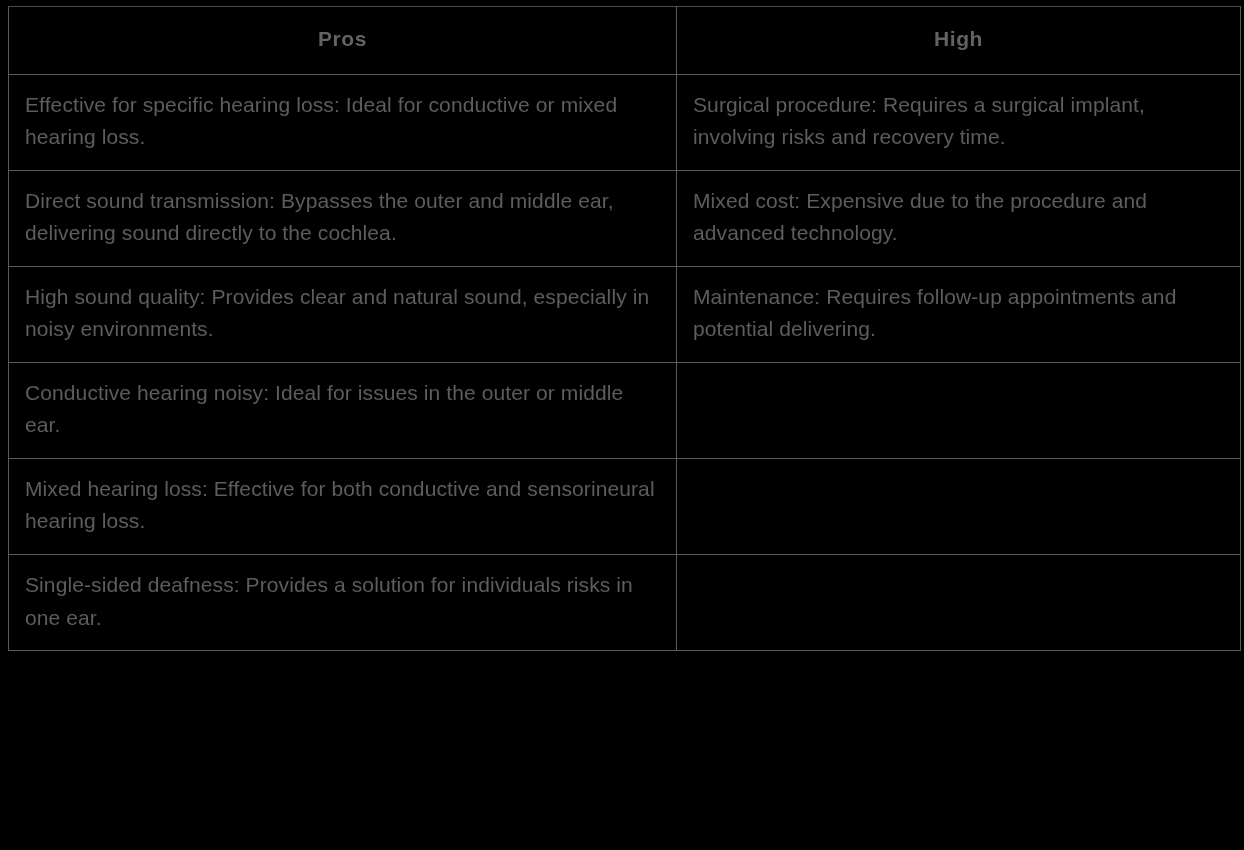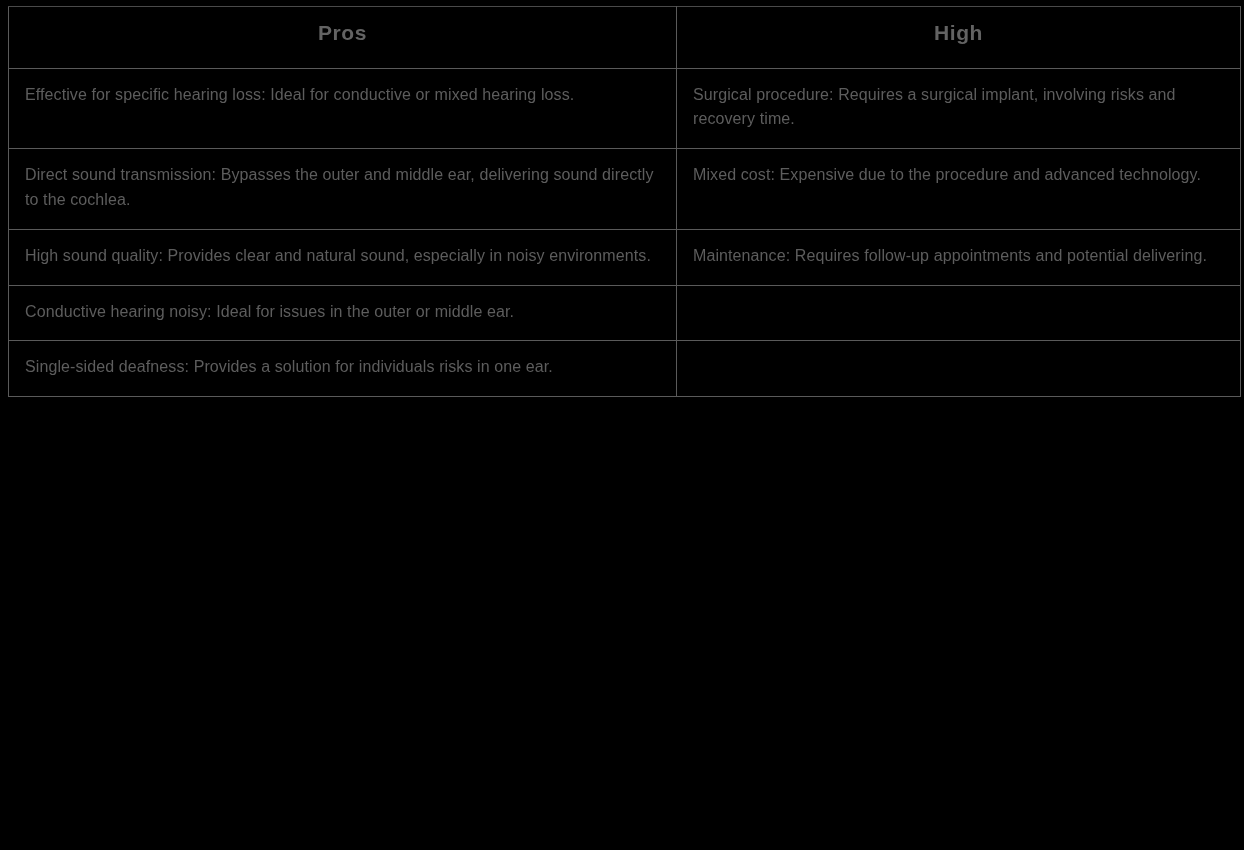--- a/index.html
+++ b/index.html
@@ -28,28 +28,28 @@
   table.pros-cons col.col-pros { width: 668px; }
   table.pros-cons col.col-cons { width: 564px; }
 
   table.pros-cons th,
   table.pros-cons td {
     border: 1px solid #5a5a5a;
     vertical-align: top;
     text-align: left;
     padding: 14px 16px 16px 16px;
     color: #5d5d5d;
-    font-size: 16px;
+    font-size: 21px;
     line-height: 1.55;
     background: #000000;
     letter-spacing: 0.1px;
   }
   table.pros-cons th {
     text-align: center;
-    padding: 10px 10px 18px 10px;
+    padding: 16px 10px 18px 10px;
     font-size: 21px;
     font-weight: bold;
     color: #636363;
     letter-spacing: 0.6px;
   }
   table.pros-cons tr.header-row th {
     border-top: 1px solid #4a4a4a;
   }
   td.empty-cell {
     color: transparent;
@@ -102,20 +102,28 @@
       <tr>
         <td>
             <span class="cell-text">Conductive hearing noisy: Ideal for issues in the outer or middle ear.</span>
           </td>
         <td class="empty-cell">
             <span class="cell-text"></span>
           </td>
       </tr>
       <tr>
         <td>
+            <span class="cell-text">Mixed hearing loss: Effective for both conductive and sensorineural hearing loss.</span>
+          </td>
+        <td class="empty-cell">
+            <span class="cell-text"></span>
+          </td>
+      </tr>
+      <tr>
+        <td>
             <span class="cell-text">Single-sided deafness: Provides a solution for individuals risks in one ear.</span>
           </td>
         <td class="empty-cell">
             <span class="cell-text"></span>
           </td>
       </tr>
     </tbody>
   </table>
 </div>
 

